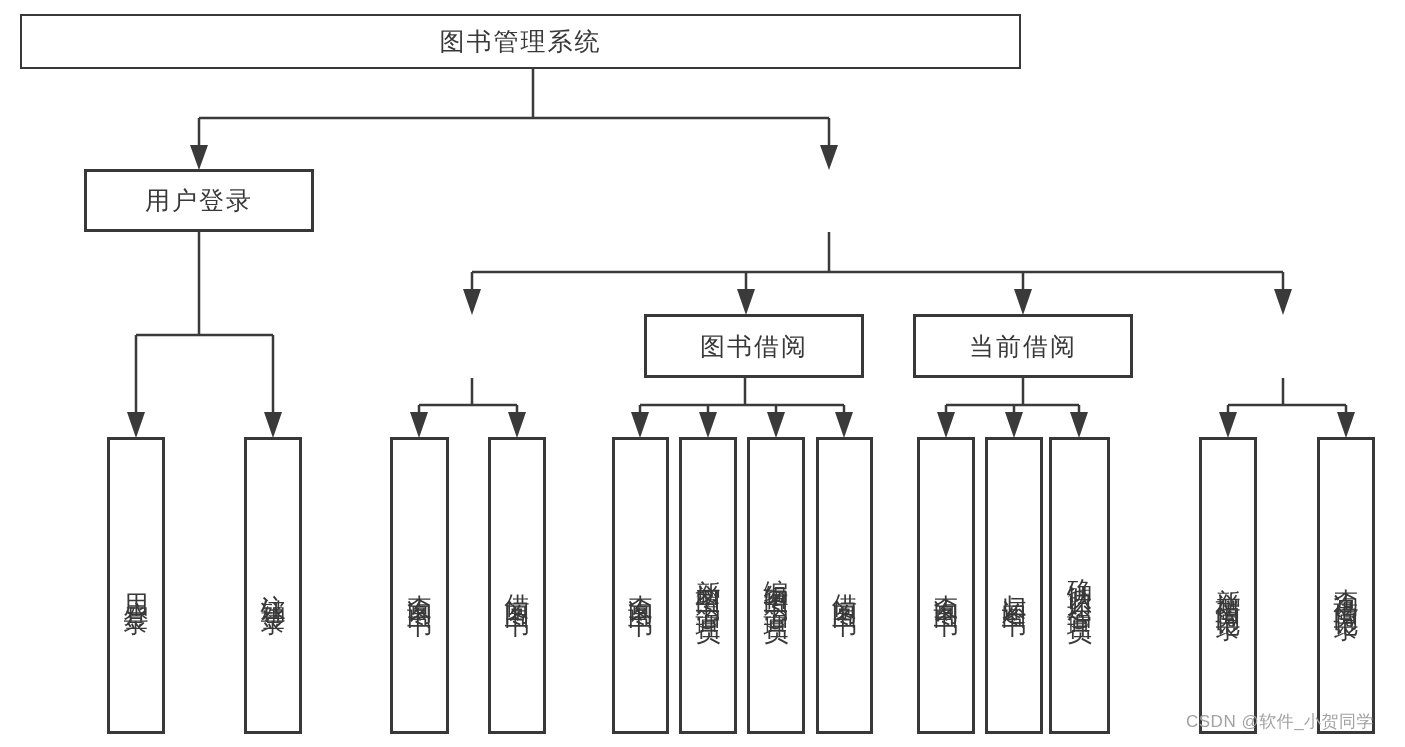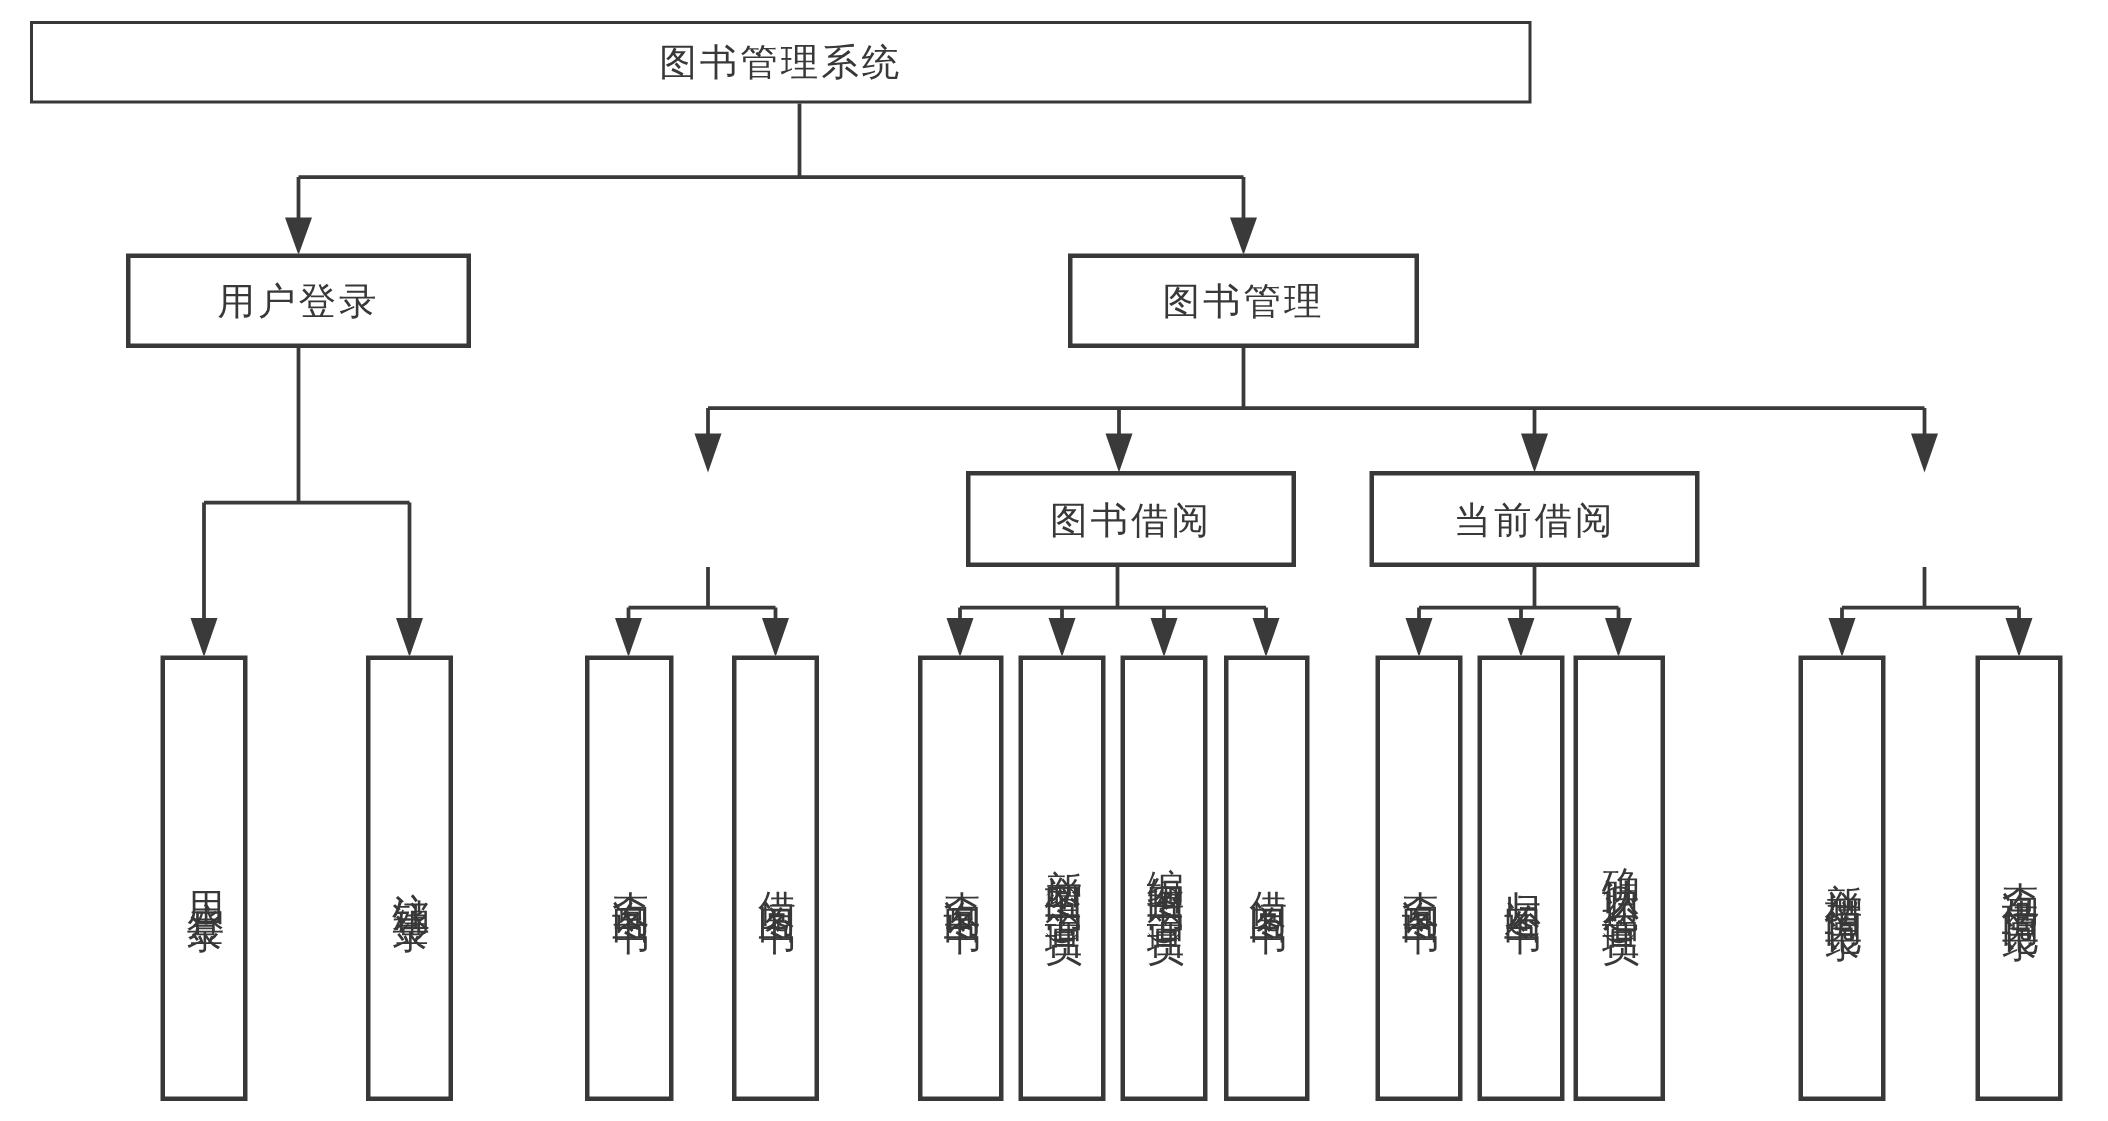--- a/index.html
+++ b/index.html
@@ -109,23 +109,20 @@
     </g>
   </svg>
 
   <div class="node root" style="left:20px; top:14px; width:1001px; height:55px;">
     <span>图书管理系统</span>
   </div>
 
   <div class="node" style="left:84px; top:169px; width:230px; height:63px;">
     <span>用户登录</span>
   </div>
-  <div class="node" style="left:712px; top:169px; width:234px; height:63px;">
-    <span>图书管理</span>
-  </div>
 
   <div class="node" style="left:644px; top:314px; width:220px; height:64px;">
     <span>图书借阅</span>
   </div>
   <div class="node" style="left:913px; top:314px; width:220px; height:64px;text-align:right;">
     <span>当前借阅</span>
   </div>
 
   <div class="leaf" style="left:107px; top:437px; width:58px; height:297px;">
     <span class="vtext">用户登录</span>
@@ -164,14 +161,15 @@
     <span class="vtext">确认归还（管理员）</span>
   </div>
 
   <div class="leaf" style="left:1199px; top:437px; width:58px; height:297px;">
     <span class="vtext">新增借阅记录</span>
   </div>
   <div class="leaf" style="left:1317px; top:437px; width:58px; height:297px;">
     <span class="vtext">查询借阅记录</span>
   </div>
 
+  <div class="watermark">CSDN @软件_小贺同学</div>
 
 </div>
 
 </body></html>

